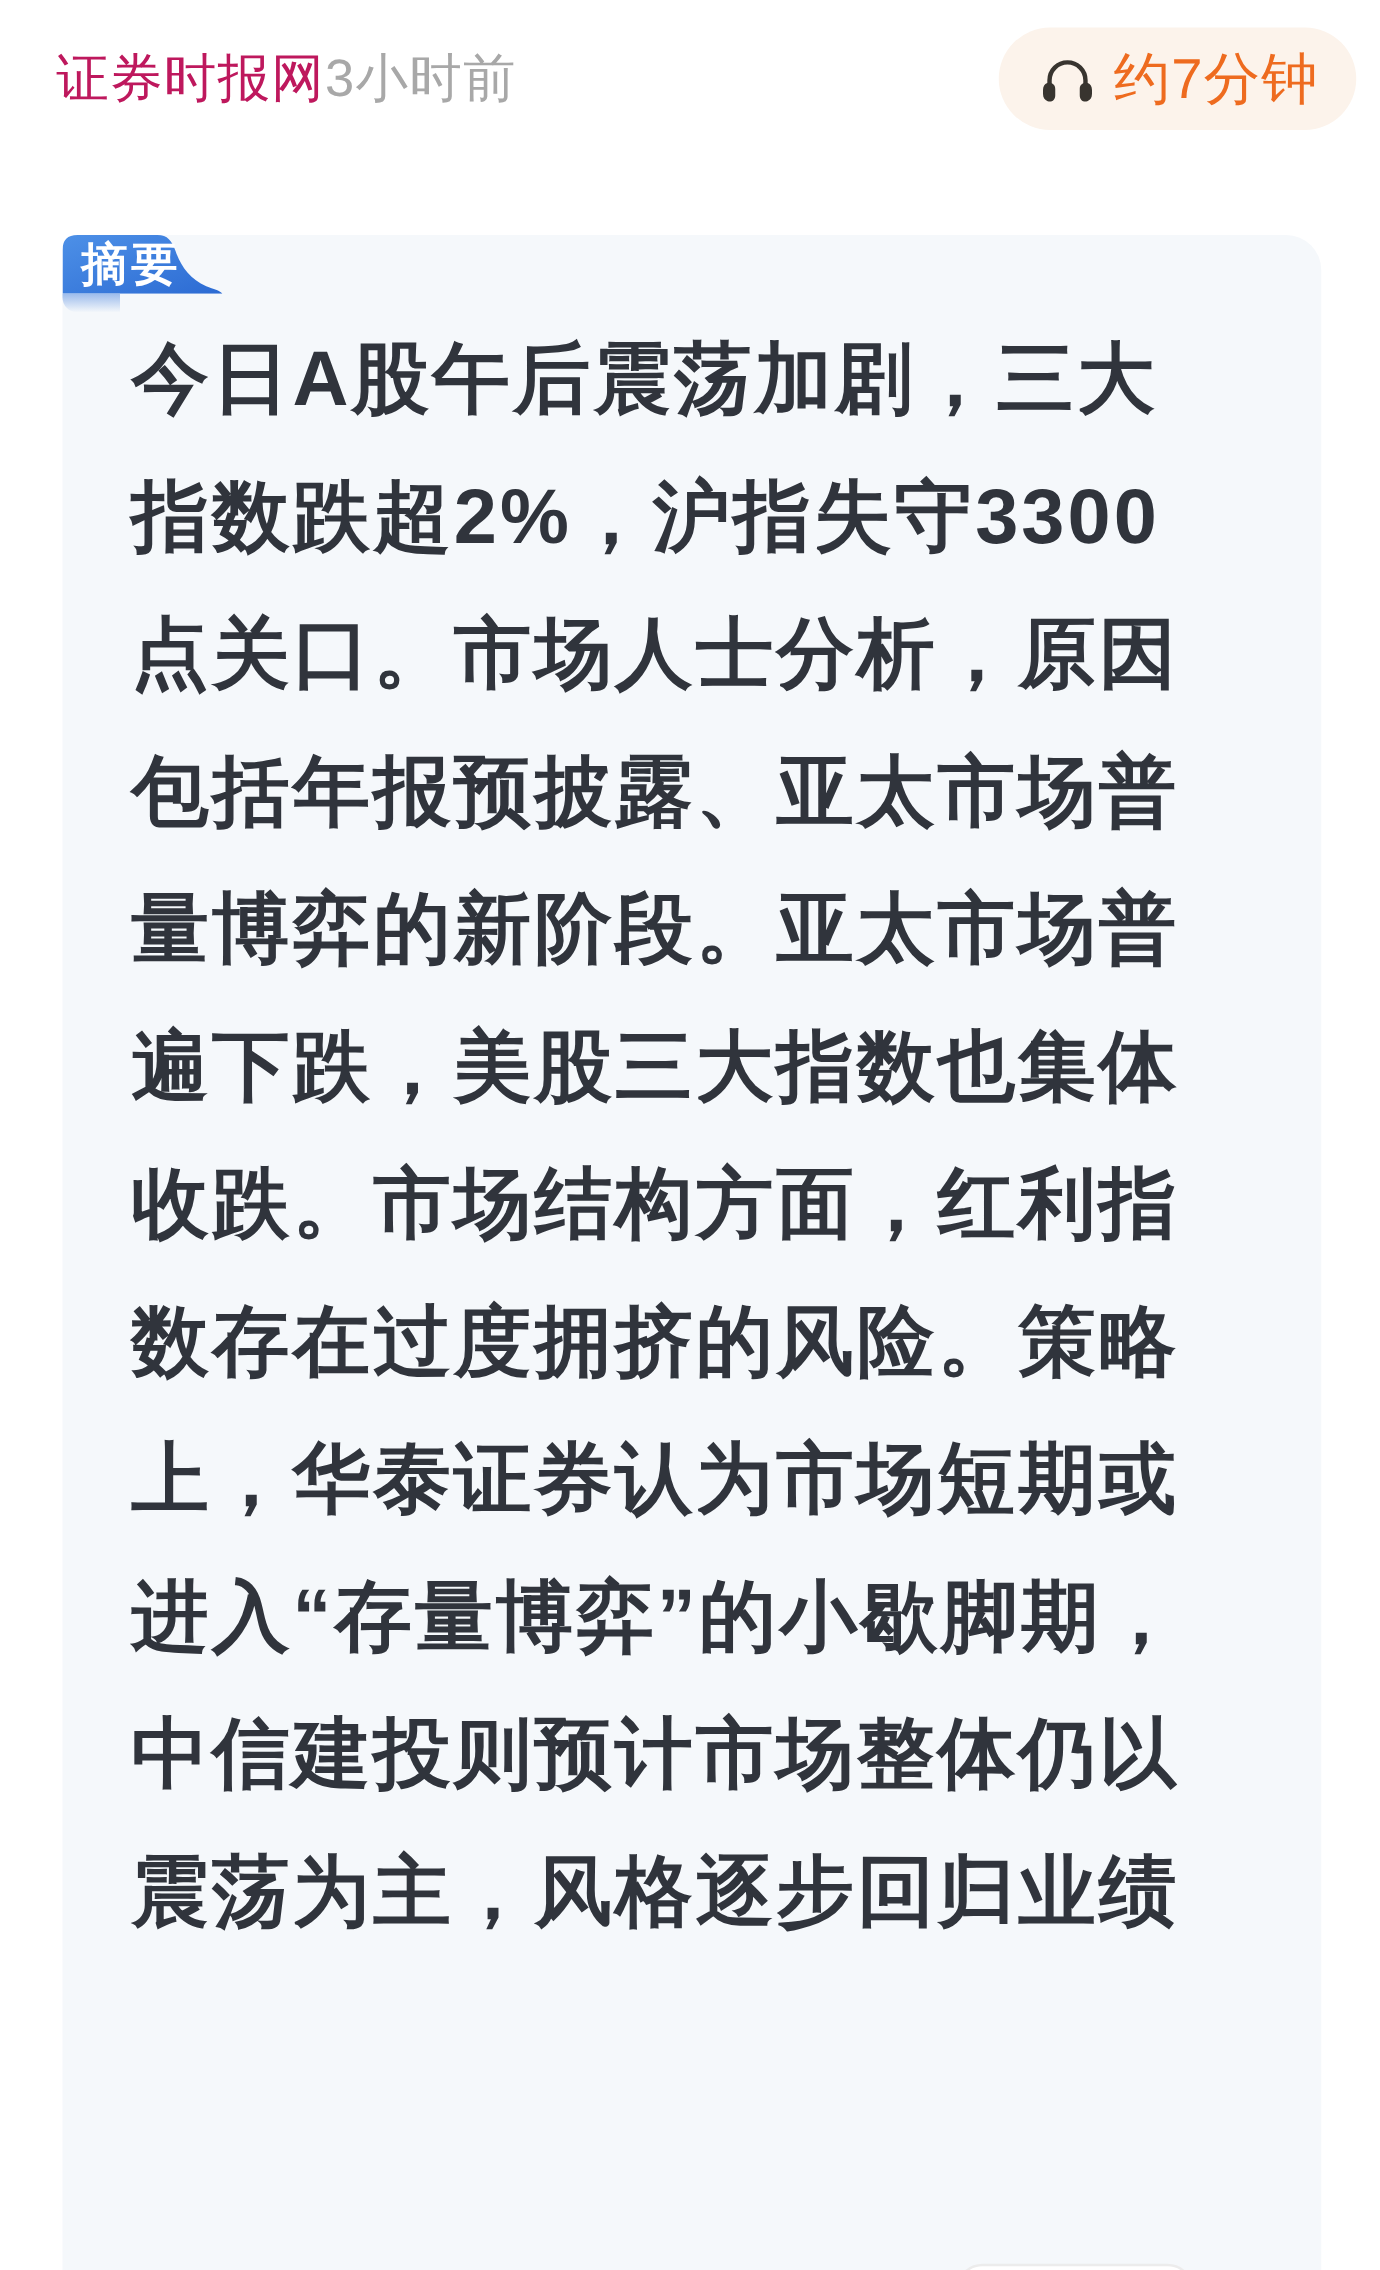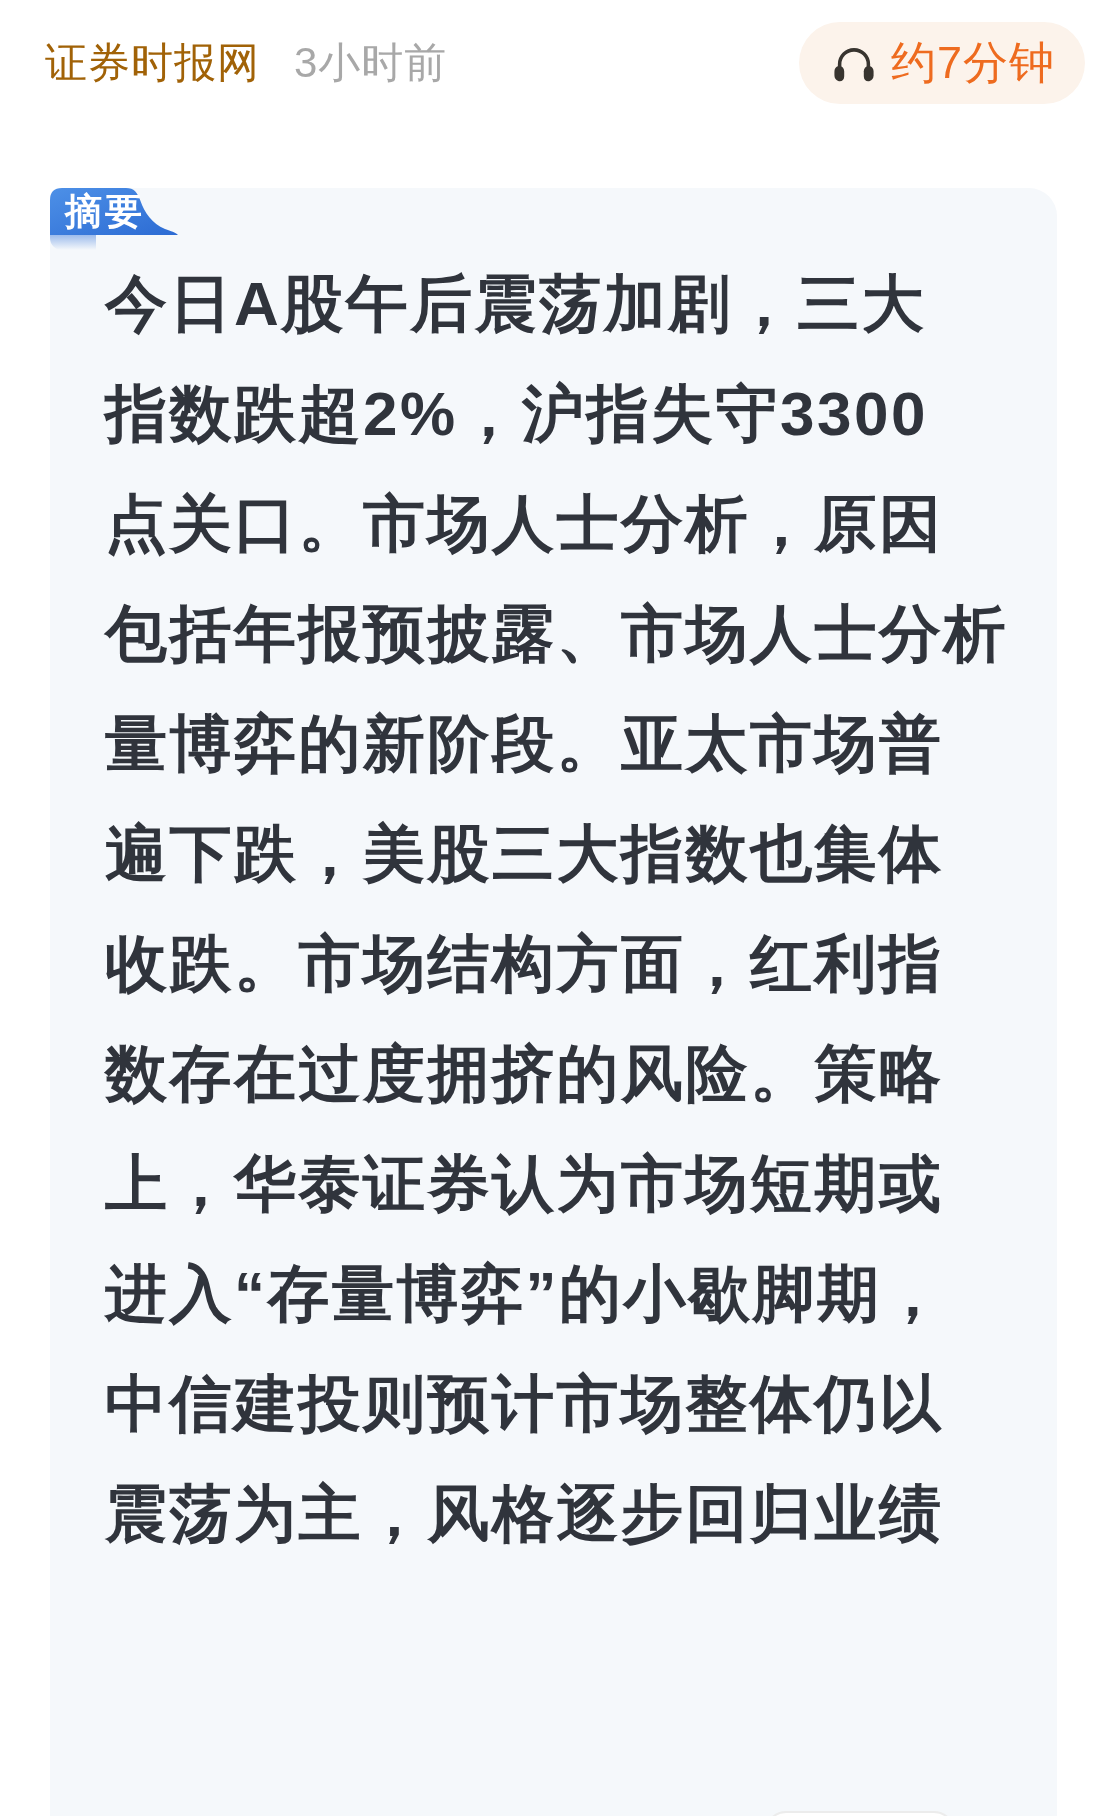--- a/index.html
+++ b/index.html
@@ -2,22 +2,22 @@
 <html><head>
 <meta charset="utf-8">
 <style>
   * { margin:0; padding:0; box-sizing:border-box; }
   html,body { width:1104px; height:1816px; background:#ffffff; overflow:hidden;
               font-family:"Liberation Sans","DejaVu Sans",sans-serif; position:relative; }
 
   
   .header { position:absolute; left:45px; top:22px; width:1040px; height:82px;
             display:flex; align-items:center; }
-  .source { font-size:42px; color:#a16207; letter-spacing:1px; }
-  .time   { font-size:42px; color:#a8a8a8; margin-left:34px; letter-spacing:1px; }
+  .source { font-size:42px; color:#be185d; letter-spacing:1px; }
+  .time   { font-size:42px; color:#a8a8a8; letter-spacing:1px; }
 
   .listen-pill { position:absolute; right:0; top:0; height:82px; min-width:260px;
                  background:#fcf3eb; border-radius:41px; display:flex; align-items:center;
                  justify-content:center; padding:12px 30px; gap:12px; cursor:pointer; }
   .listen-pill svg { width:50px; height:50px; flex:0 0 auto; }
   .listen-label { font-size:45px; color:#ee6b1f; font-weight:500; letter-spacing:1px; }
 
   
   .card { position:absolute; left:50px; top:188px; width:1007px; height:1628px;
           background:#f5f8fb; border-radius:28px 28px 0 0; }
@@ -71,21 +71,21 @@
                C121,43.5 125.5,44 128,47 L0,47 L0,12 Q0,0 12,0 Z" fill="url(#badgeGrad)"></path>
     </svg>
     <span class="badge-label">摘要</span>
     <div class="badge-fold"></div>
   </div>
 
   <div class="summary-text">
     <div class="line">今日A股午后震荡加剧，三大</div>
     <div class="line">指数跌超2%，沪指失守3300</div>
     <div class="line">点关口。市场人士分析，原因</div>
-    <div class="line">包括年报预披露、市场人士分析</div>
+    <div class="line">包括年报预披露、亚太市场普</div>
     <div class="line">量博弈的新阶段。亚太市场普</div>
     <div class="line">遍下跌，美股三大指数也集体</div>
     <div class="line">收跌。市场结构方面，红利指</div>
     <div class="line">数存在过度拥挤的风险。策略</div>
     <div class="line">上，华泰证券认为市场短期或</div>
     <div class="line">进入“存量博弈”的小歇脚期，</div>
     <div class="line">中信建投则预计市场整体仍以</div>
     <div class="line">震荡为主，风格逐步回归业绩</div>
   </div>
 

